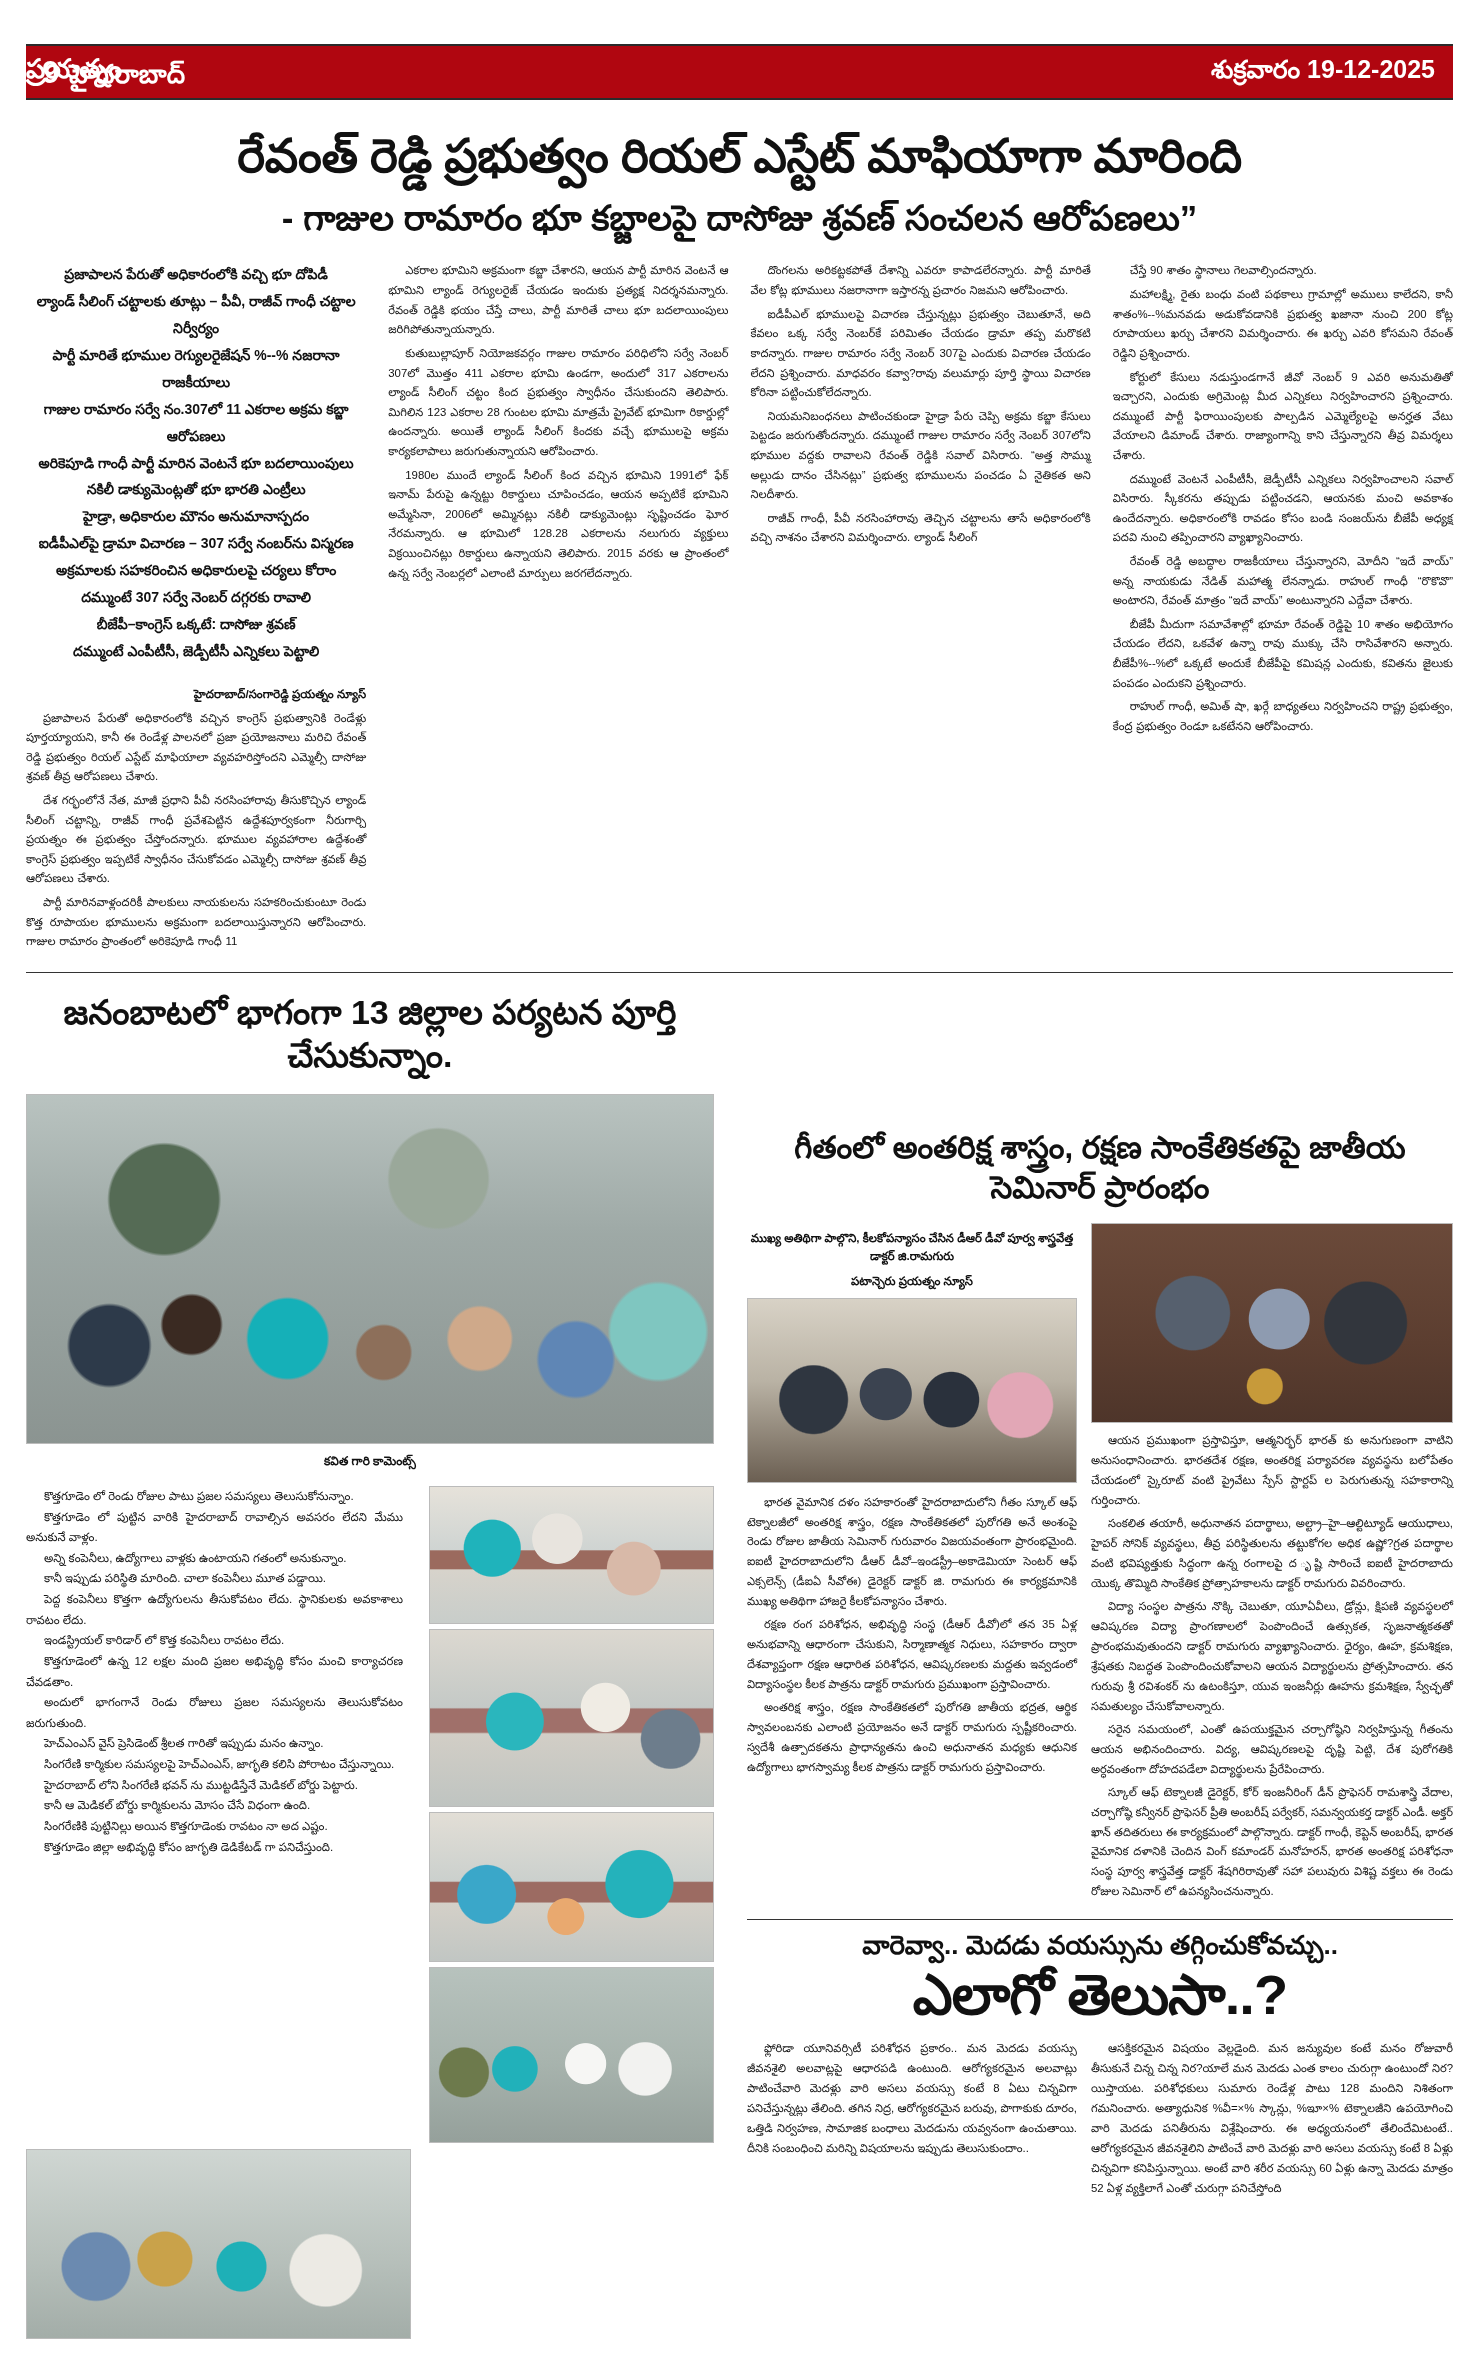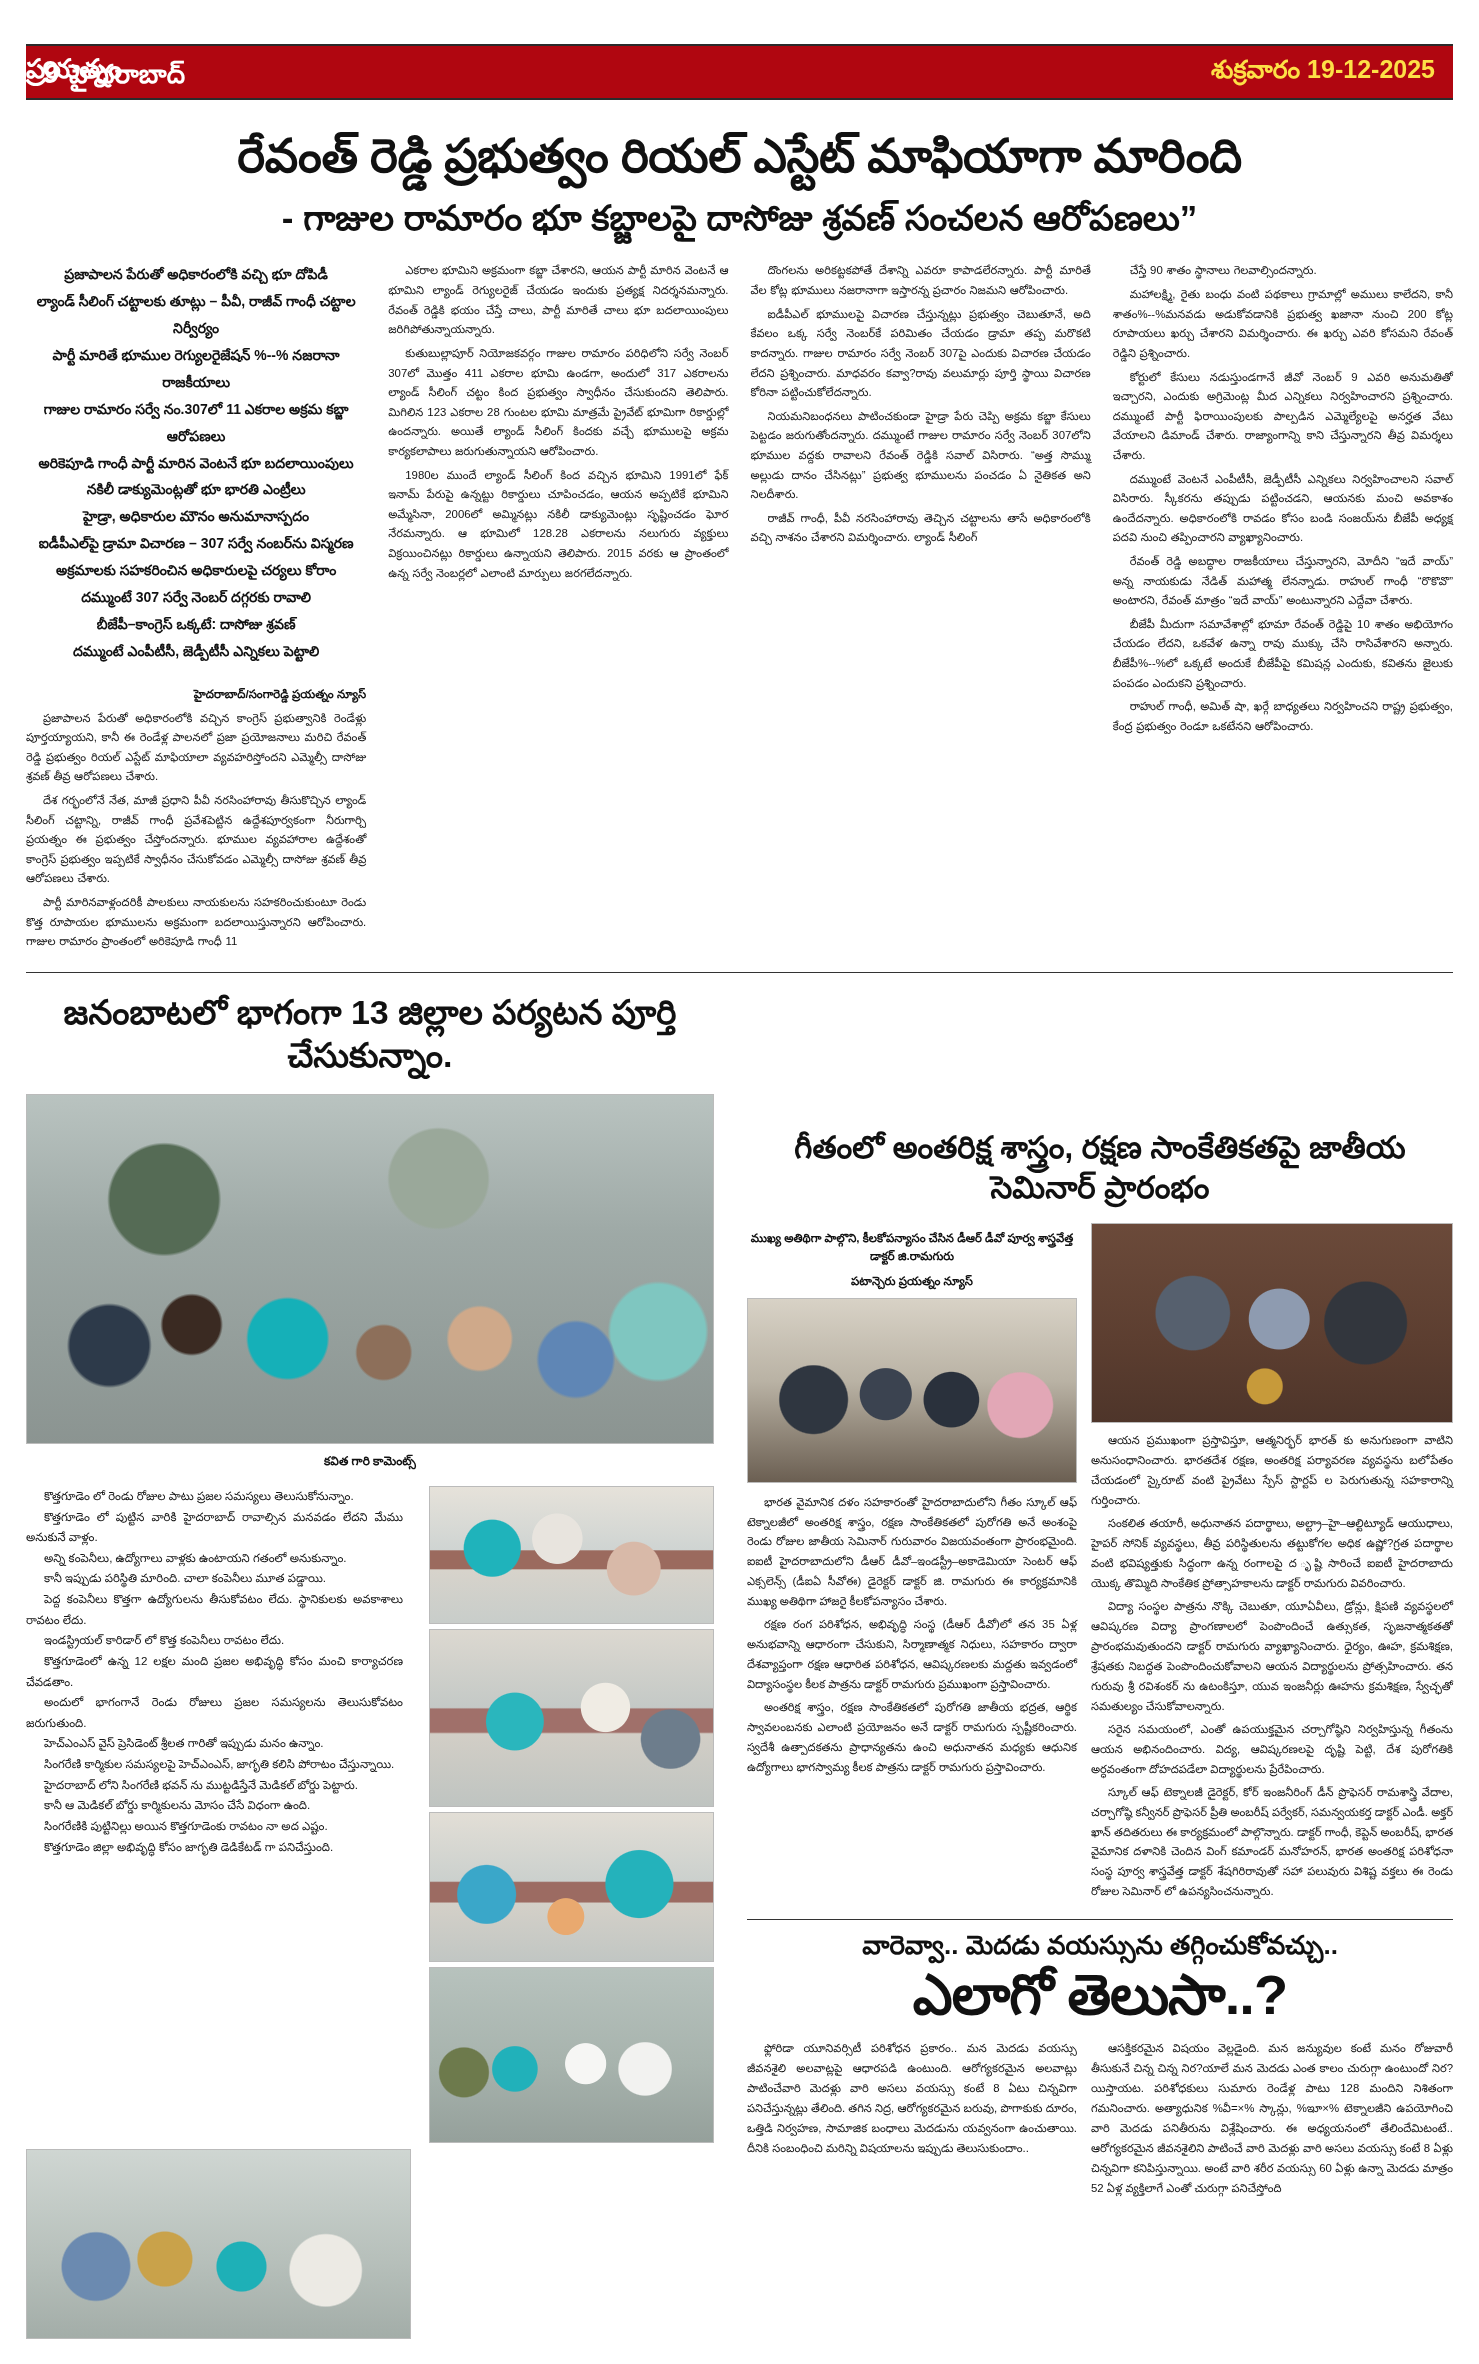--- a/index.html
+++ b/index.html
@@ -61,21 +61,21 @@
     left: 0; right: 0;
     text-align: left;
     color: #fff;
     font-size: 27px;
     font-weight: bold;
     letter-spacing: -0.5px;
   }
   .masthead-right {
     margin-left: auto;
     padding-right: 18px;
-    color: #fde047;
+    color: #ffffff;
     font-size: 25px;
     font-weight: bold;
     white-space: nowrap;
   }
 
   
   .lead-headline {
     text-align: center;
     font-size: 47px;
     font-weight: bold;
@@ -403,21 +403,21 @@
 
       <div class="photo ph-crowd" style="height:350px;">
         <span class="ph-label">crowd-greeting-photo</span>
       </div>
 
       <div class="photo-caption small">కవిత గారి కామెంట్స్</div>
 
       <div class="kavita-row">
         <div class="kavita-text">
           <p>కొత్తగూడెం లో రెండు రోజుల పాటు ప్రజల సమస్యలు తెలుసుకోనున్నాం.</p>
-          <p>కొత్తగూడెం లో పుట్టిన వారికి హైదరాబాద్ రావాల్సిన మనవడం లేదని మేము అనుకునే వాళ్లం.</p>
+          <p>కొత్తగూడెం లో పుట్టిన వారికి హైదరాబాద్ రావాల్సిన అవసరం లేదని మేము అనుకునే వాళ్లం.</p>
           <p>అన్ని కంపెనీలు, ఉద్యోగాలు వాళ్లకు ఉంటాయని గతంలో అనుకున్నాం.</p>
           <p>కానీ ఇప్పుడు పరిస్థితి మారింది. చాలా కంపెనీలు మూత పడ్డాయి.</p>
           <p>పెద్ద కంపెనీలు కొత్తగా ఉద్యోగులను తీసుకోవటం లేదు. స్థానికులకు అవకాశాలు రావటం లేదు.</p>
           <p>ఇండస్ట్రియల్ కారిడార్ లో కొత్త కంపెనీలు రావటం లేదు.</p>
           <p>కొత్తగూడెంలో ఉన్న 12 లక్షల మంది ప్రజల అభివృద్ధి కోసం మంచి కార్యాచరణ చేవడతాం.</p>
           <p>అందులో భాగంగానే రెండు రోజులు ప్రజల సమస్యలను తెలుసుకోవటం జరుగుతుంది.</p>
           <p>హెచ్ఎంఎస్ వైస్ ప్రెసిడెంట్ శ్రీలత గారితో ఇప్పుడు మనం ఉన్నాం.</p>
           <p>సింగరేణి కార్మికుల సమస్యలపై హెచ్ఎంఎస్, జాగృతి కలిసి పోరాటం చేస్తున్నాయి.</p>
           <p>హైదరాబాద్ లోని సింగరేణి భవన్ ను ముట్టడిస్తేనే మెడికల్ బోర్డు పెట్టారు.</p>
           <p>కానీ ఆ మెడికల్ బోర్డు కార్మికులను మోసం చేసే విధంగా ఉంది.</p>

